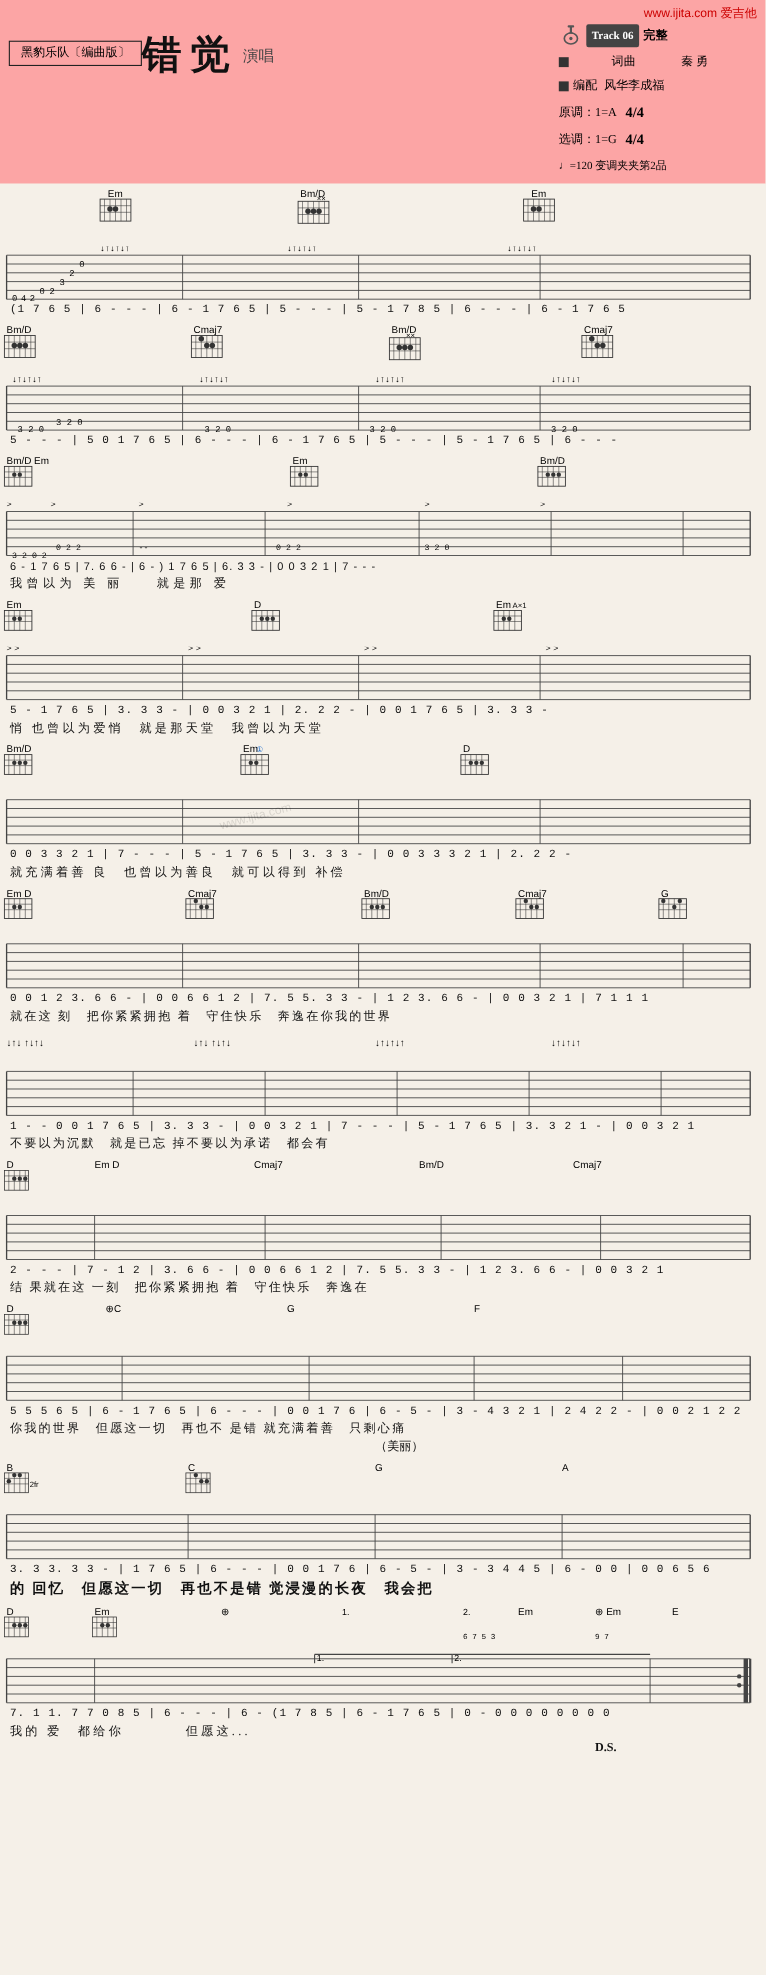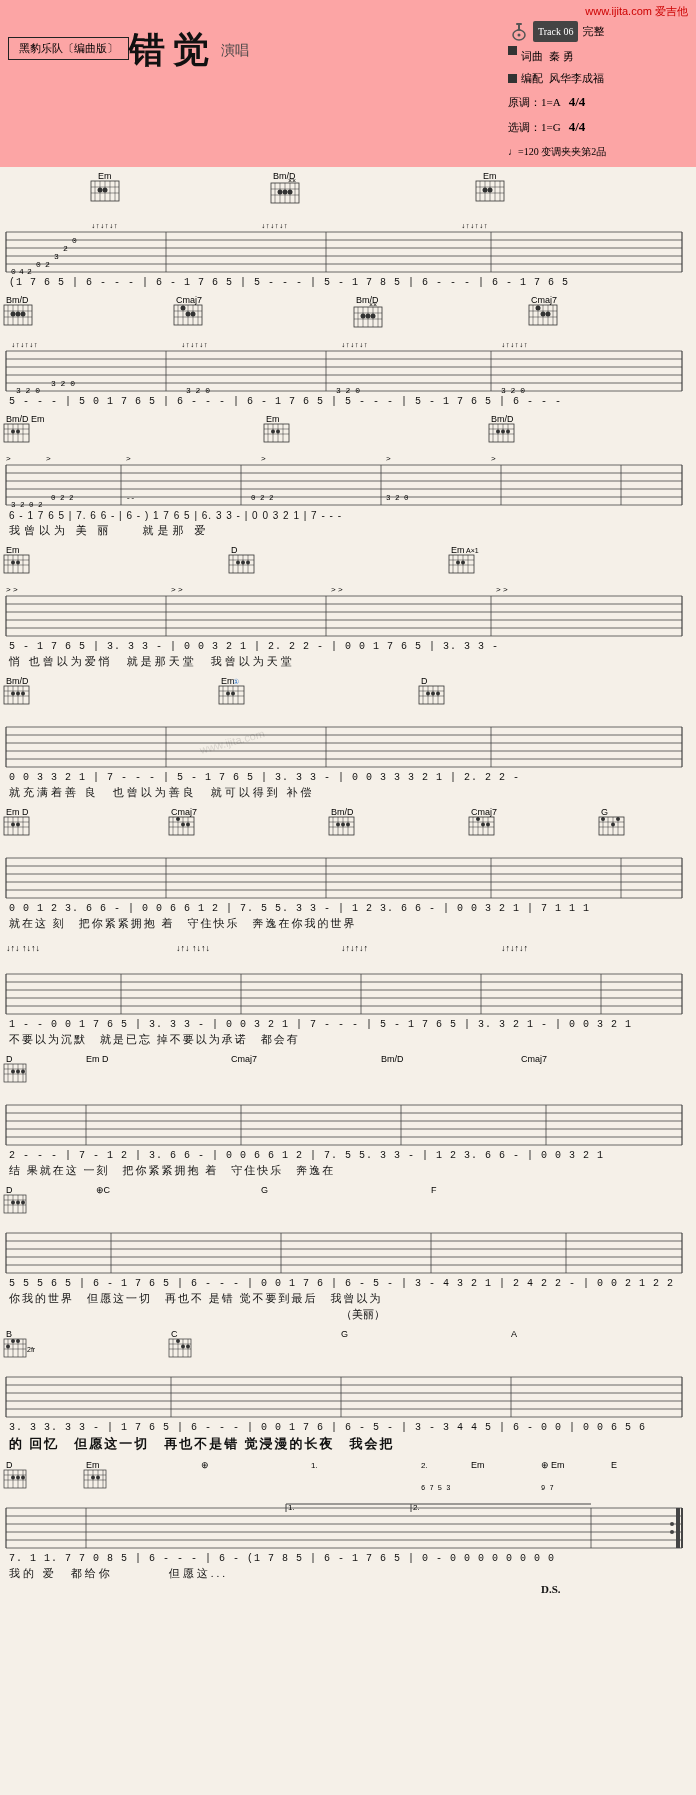--- a/index.html
+++ b/index.html
@@ -41,34 +41,34 @@
       <div style="display:flex; align-items:center; gap:8px;">
         <div style="font-size:36px; font-weight:bold; color:#111;">错</div>
         <div style="font-size:36px; font-weight:bold; color:#111;">觉</div>
         <div style="font-size:14px; color:#444; margin-left:4px;">演唱</div>
       </div>
 
     </div>
 
     <div style="width:190px; padding-left:10px; font-size:11px; line-height:1.9;">
 
-      <div style="display:flex; align-items:flex-start; margin-bottom:3px;">
+      <div style="display:flex; align-items:center; margin-bottom:3px;font-weight:bold;">
 
         <svg width="22" height="22" viewBox="0 0 22 22" style="margin-right:3px;">
           <ellipse cx="11" cy="14" rx="6" ry="5" fill="none" stroke="#555" stroke-width="1.5"></ellipse>
           <line x1="11" y1="9" x2="11" y2="3" stroke="#555" stroke-width="2"></line>
           <rect x="8" y="2" width="6" height="2" rx="1" fill="#555"></rect>
           <line x1="9" y1="9" x2="13" y2="9" stroke="#555" stroke-width="1"></line>
           <circle cx="11" cy="14" r="1.5" fill="#555"></circle>
         </svg>
         <span style="background:#444;color:#fff;font-size:10px;padding:1px 5px;border-radius:2px;margin-right:4px;">Track 06</span>
         <span style="font-size:11px;">完整</span>
       </div>
 
-      <div style="display:flex; align-items:flex-start; margin-bottom:1px;">
+      <div style="display:flex; align-items:center; margin-bottom:1px;gap:35px;">
         <span style="width:9px;height:9px;background:#333;display:inline-block;margin-right:4px;"></span>
         <span>词曲</span>
         <span style="margin:0 6px;">秦 勇</span>
       </div>
 
       <div style="display:flex; align-items:center; margin-bottom:1px;">
         <span style="width:9px;height:9px;background:#333;display:inline-block;margin-right:4px;"></span>
         <span>编配</span>
         <span style="margin:0 6px;text-align:center;">风华李成福</span>
       </div>
@@ -666,21 +666,21 @@
       <line x1="280" y1="8" x2="280" y2="48" stroke="#444" stroke-width="0.8"></line>
       <line x1="430" y1="8" x2="430" y2="48" stroke="#444" stroke-width="0.8"></line>
       <line x1="565" y1="8" x2="565" y2="48" stroke="#444" stroke-width="0.8"></line>
       <line x1="681" y1="8" x2="681" y2="48" stroke="#444" stroke-width="1.2"></line>
     </svg>
 
     <div style="font-family:'Courier New',monospace;font-size:10px;letter-spacing:1px;padding:1px 8px;white-space:nowrap;overflow:hidden;color:#111;">
       5 5 5 6 5 | 6 - 1 7 6 5 | 6 - - - | 0 0 1 7 6 | 6 - 5 - | 3 - 4 3 2 1 | 2 4 2 2 - | 0 0 2 1 2 2
     </div>
     <div style="font-size:11px;padding:1px 8px 1px 8px;letter-spacing:2px;color:#111;">
-      你我的世界　但愿这一切　再也不 是错 觉不要到最后　我曾以为
+      你我的世界　但愿这一切　再也不 是错 就充满着善　只剩心痛
     </div>
     <div style="font-size:11px;padding:0 8px 3px 340px;color:#111;">
       （美丽）
     </div>
   </div>
 
   <div style="margin-bottom:2px; margin-top:2px;">
     <div style="height:42px; position:relative;">
       <svg width="686" height="42">
         <text x="5" y="10" font-size="9" font-family="Arial">B</text>

